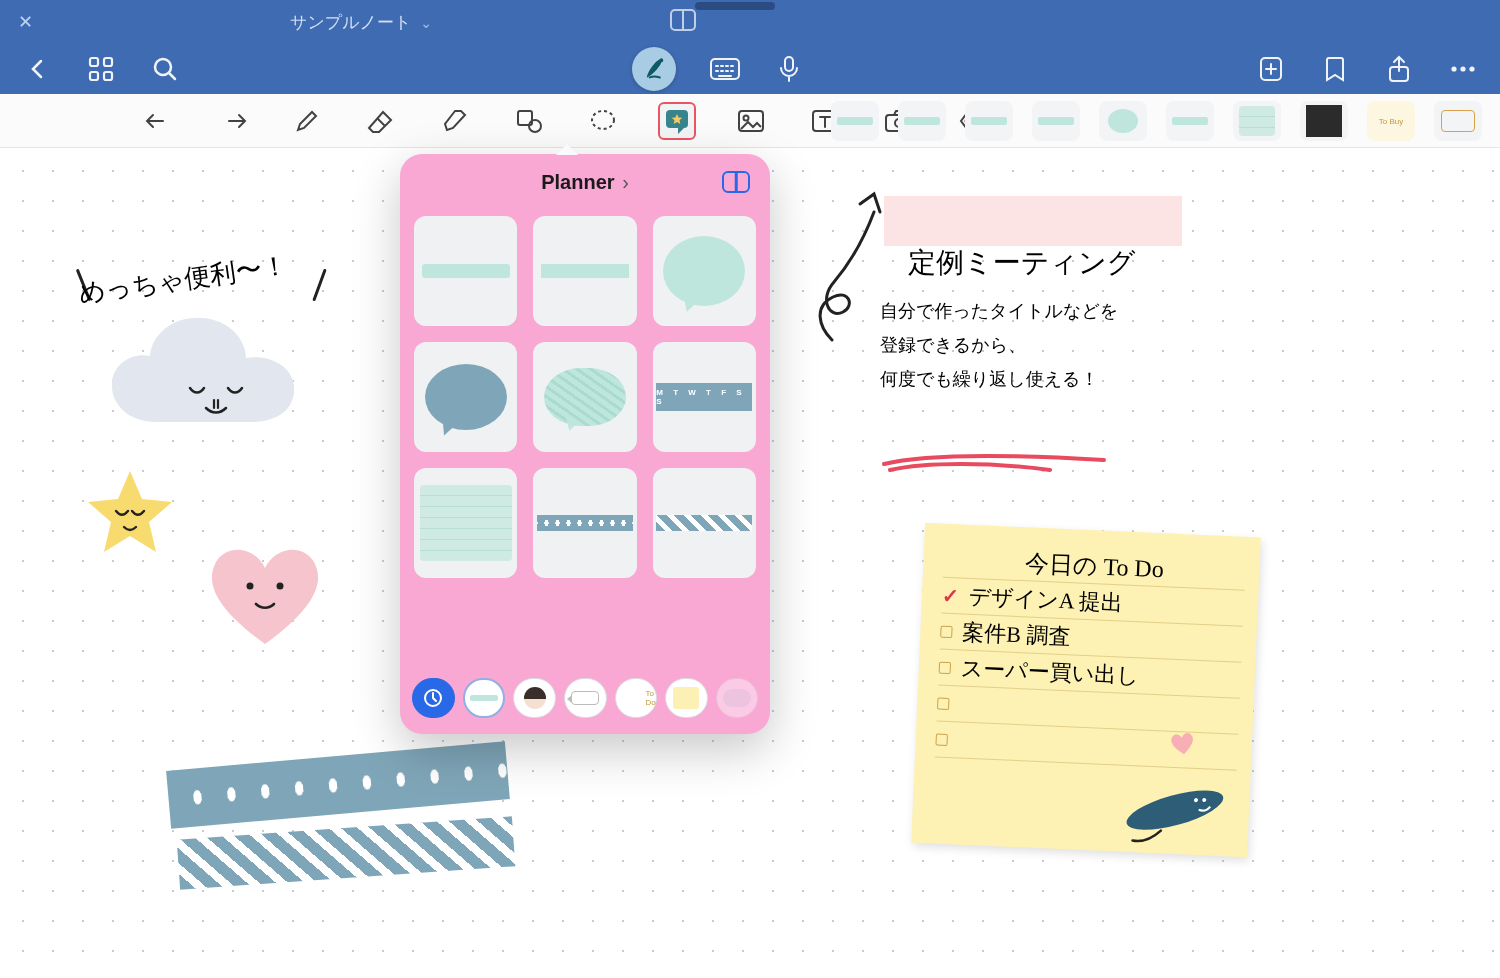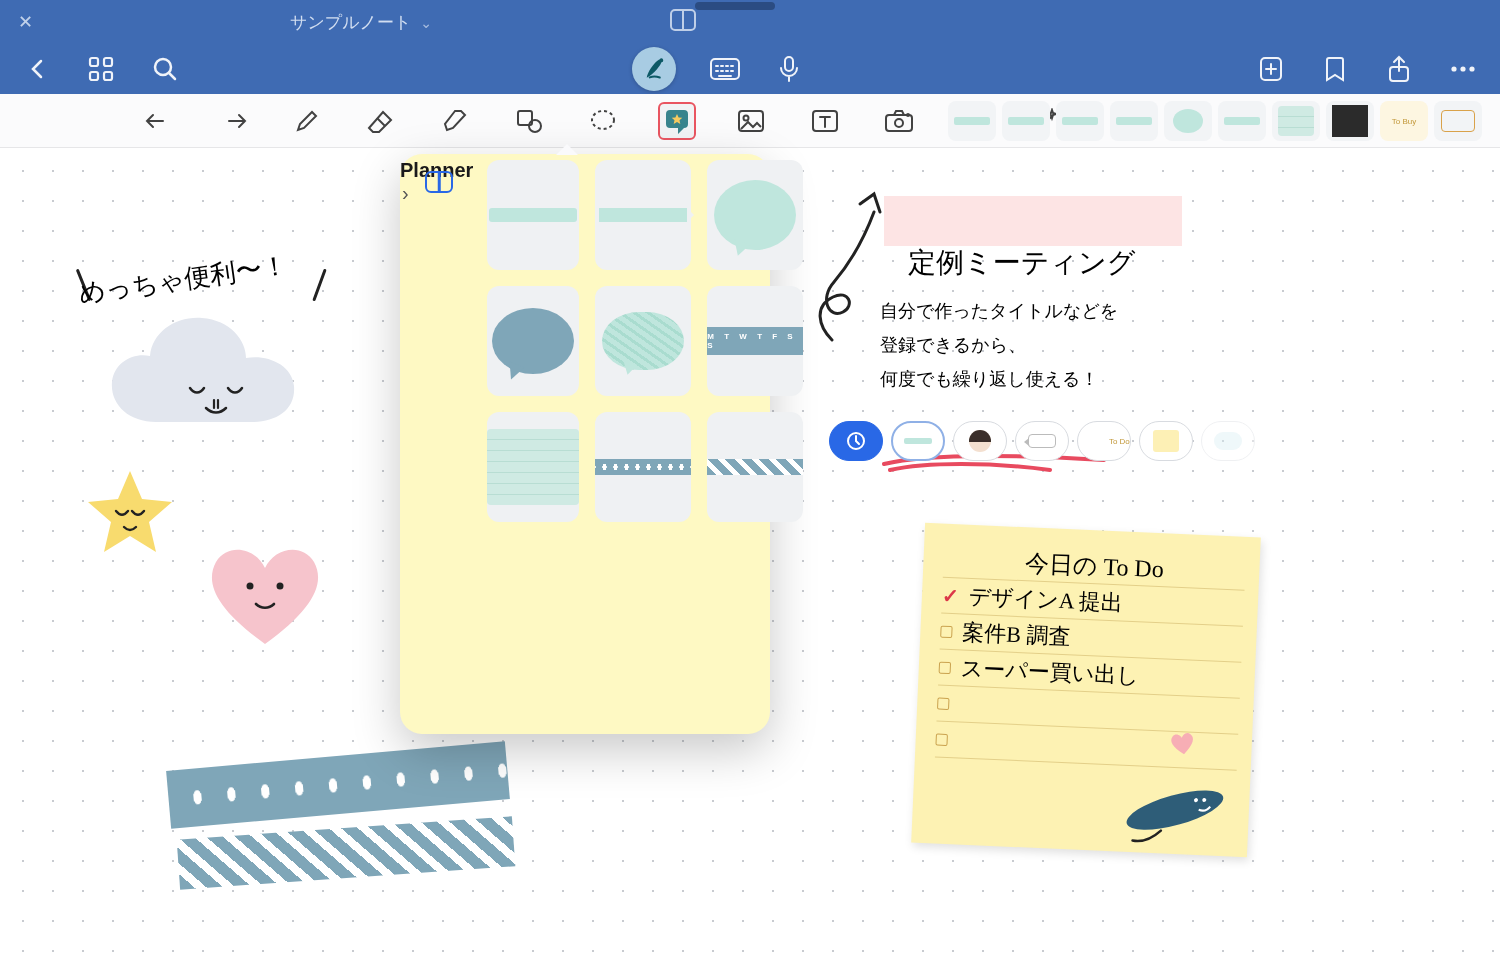--- a/index.html
+++ b/index.html
@@ -37,38 +37,38 @@
   .toolrow {
     height: 54px; background:#fbfbfc; border-bottom:1px solid #e6e6e8;
     display:flex; align-items:center; padding-left:140px; gap:36px;
     position:relative;
   }
   .tool { width:38px; height:38px; display:flex; align-items:center; justify-content:center; opacity:.85;}
   .tool.active {
     border:2px solid #e63946; border-radius:6px; background:#f0f2f4;
   }
   
-  .quickstickers { position:absolute; right:18px; top:7px; display:flex; gap:6px;}
+  .quickstickers { position:absolute; right:18px; top:7px; display:flex; gap:19px;}
   .qs { width:48px; height:40px; border-radius:8px; background:#f2f4f6; display:flex; align-items:center; justify-content:center;}
   .qs .bar { width:36px; height:8px; background:#bfe6dd; border-radius:2px;}
   .qs .bubble { width:30px; height:24px; background:#bfe6dd; border-radius:50%;}
   .qs .dark { background:#2b2b2b; width:36px; height:32px;}
   .qs.todo { font-size:8px; color:#c2983a; background:#fdf6e1;}
   
   .canvas {
     position:absolute; top:148px; left:0; right:0; bottom:0;
     background-image: radial-gradient(#c8cbd0 1.2px, transparent 1.2px);
     background-size: 30px 30px; background-position: 8px 8px;
   }
   
   .popover {
     position:absolute; top:154px; left:400px; width:370px; height:580px;
-    background:#fef9c3; border-radius:22px;
+    background:#f9a8d4; border-radius:22px;
     box-shadow:0 16px 48px rgba(0,0,0,.22);
-    display:flex; flex-direction:row;
+    display:flex; flex-direction:column;
   }
   .popover::before{
     content:''; position:absolute; top:-10px; left:156px;
     width:0;height:0;border-left:11px solid transparent;border-right:11px solid transparent;
     border-bottom:11px solid #fafafc;
   }
   .popover-head { display:flex; align-items:center; justify-content:center; height:56px; position:relative;}
   .popover-title { font-size:20px; font-weight:600; color:#1a1a1a;}
   .popover-title .chev { font-weight:400; margin-left:2px; color:#555;}
   .popover-layout { position:absolute; right:20px; width:28px; height:22px; border:2.5px solid #2968e6; border-radius:6px;}

